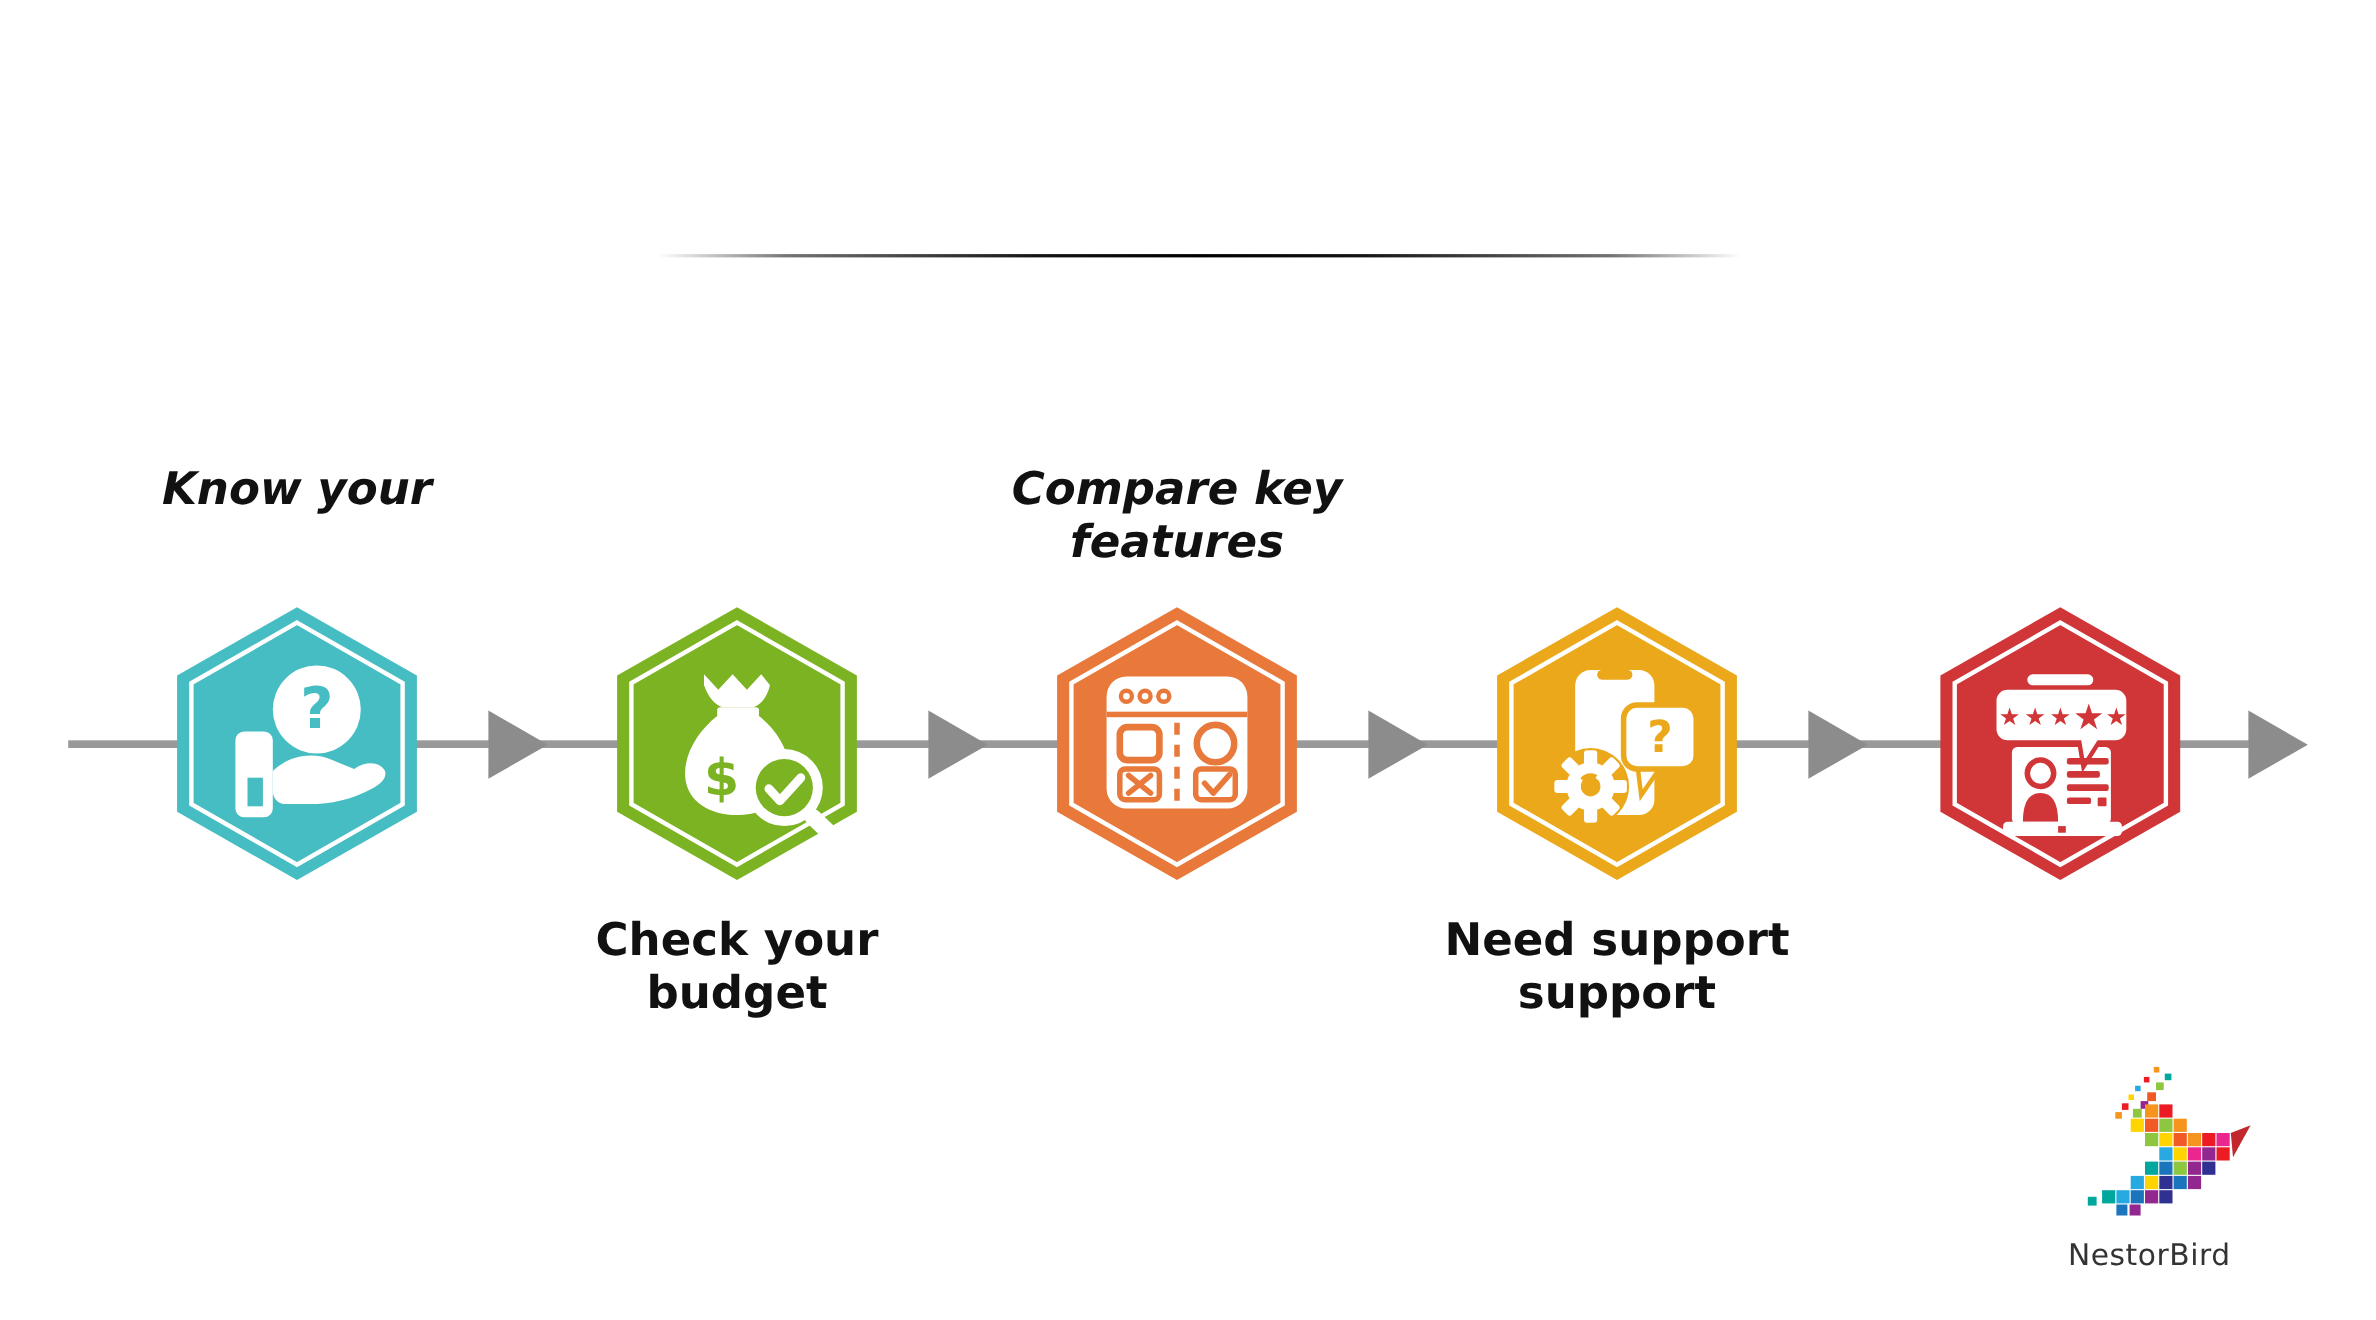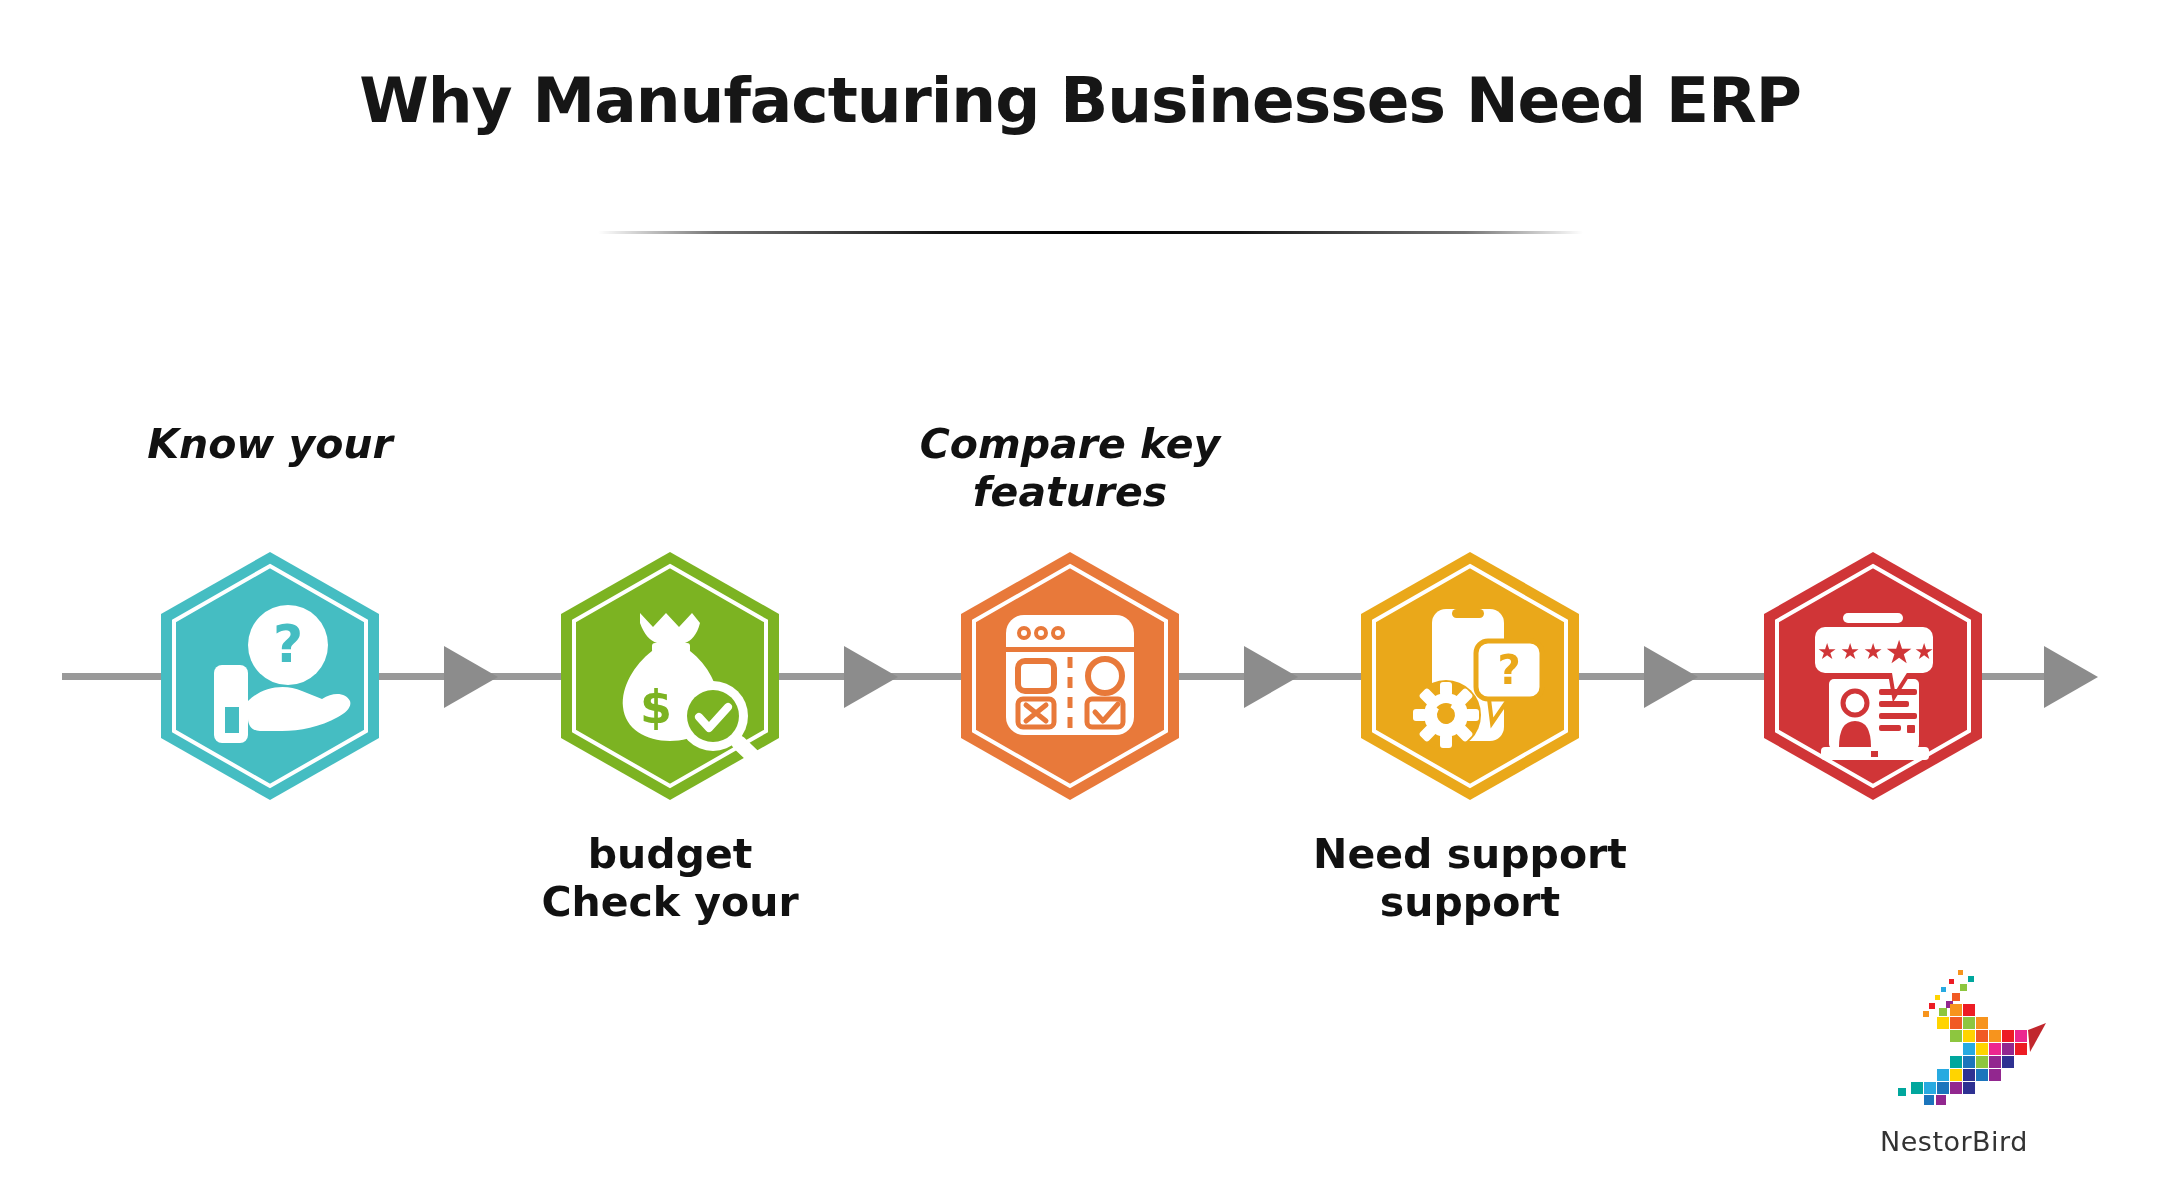--- a/index.html
+++ b/index.html
@@ -34,38 +34,35 @@
   .below { top:830px; }
   .brand { position:absolute; left:1880px; top:968px; width:250px; text-align:left; }
   .brand-name { margin-top:4px; font-size:27px; color:#333333; letter-spacing:.5px; font-weight:normal; }
   svg text { font-family:"DejaVu Sans","Liberation Sans",sans-serif; }
 </style>
 </head>
 <body>
 
 <div class="canvas">
 
-  <div class="title-wrap">
-    <div class="title">Why Manufacturing Businesses Need ERP</div>
-  </div>
   <div class="divider"></div>
 
   <div class="flow-line"></div>
   <div class="arrow" style="left:444px"></div>
   <div class="arrow" style="left:844px"></div>
   <div class="arrow" style="left:1244px"></div>
   <div class="arrow" style="left:1644px"></div>
   <div class="arrow" style="left:2044px"></div>
 
   <div class="step-label above" style="left:100px">
     <span>Know your</span>
   </div>
   <div class="step-label below" style="left:500px">
-    <span>budget</span>
-      <span>Check your</span>
+    <span>Check your</span>
+      <span>budget</span>
   </div>
   <div class="step-label above" style="left:900px">
     <span>Compare key</span>
       <span>features</span>
   </div>
   <div class="step-label below" style="left:1300px">
     <span>Need support</span>
       <span>support</span>
   </div>
   <div class="step-label above" style="left:1703px">

